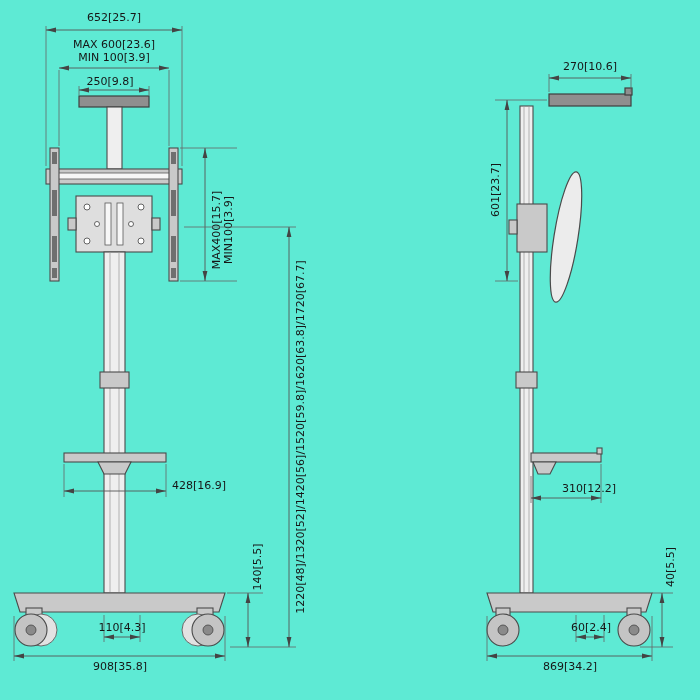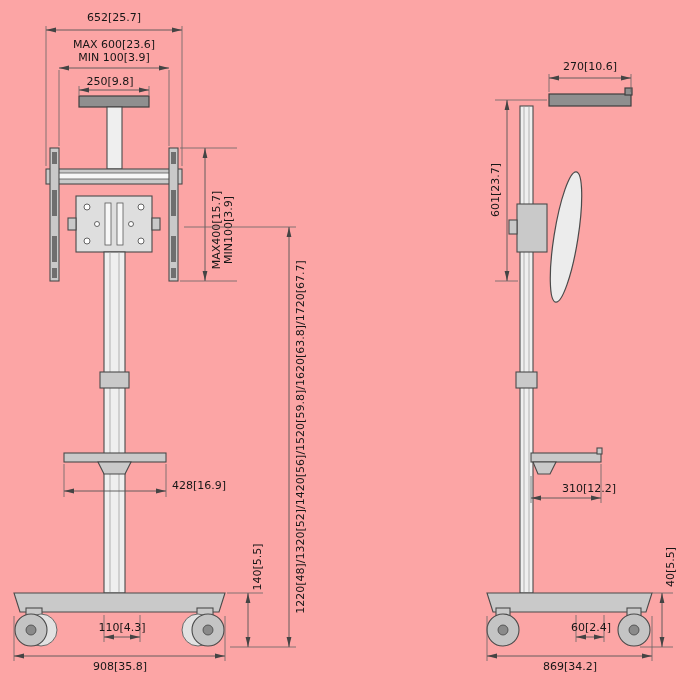--- a/index.html
+++ b/index.html
@@ -1,16 +1,16 @@
 <!DOCTYPE html>
 <html><head>
 <meta charset="utf-8">
 <style>
   html,body{margin:0;padding:0;background:#ffffff;}
-  .canvas{width:700px;height:700px;background:#fca5a5;position:relative;font-family:"DejaVu Sans",sans-serif;}
+  .canvas{width:700px;height:700px;background:#5eead4;position:relative;font-family:"DejaVu Sans",sans-serif;}
   svg{display:block;}
   text{font-family:"DejaVu Sans",sans-serif;font-size:11px;fill:#161616;}
   .dark{fill:#8f8f8f;stroke:#3f3f3f;stroke-width:1.2;}
   .mid{fill:#c9c9c9;stroke:#4a4a4a;stroke-width:1.1;}
   .light{fill:#efefef;stroke:#4a4a4a;stroke-width:1.1;}
   .plate{fill:#dedede;stroke:#4a4a4a;stroke-width:1.1;}
   .slot{fill:#f7f7f7;stroke:#5a5a5a;stroke-width:0.8;}
   .darkfill{fill:#6f6f6f;stroke:none;}
   .hole{fill:#ffffff;stroke:#555555;stroke-width:0.9;}
   .tv{fill:#ececec;stroke:#4a4a4a;stroke-width:1.2;}

